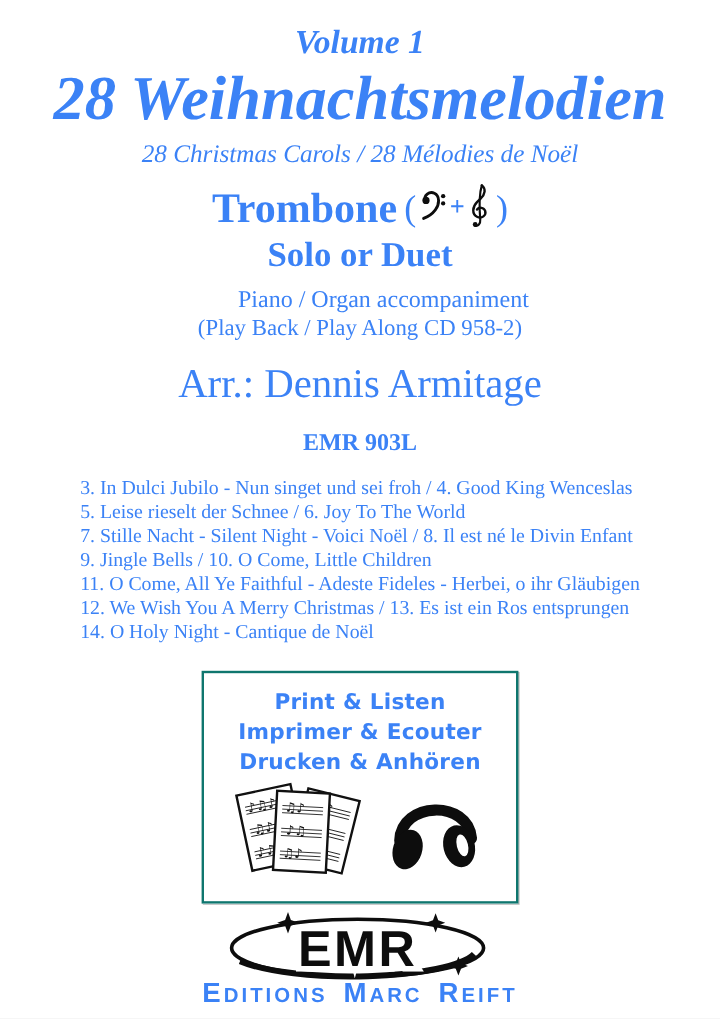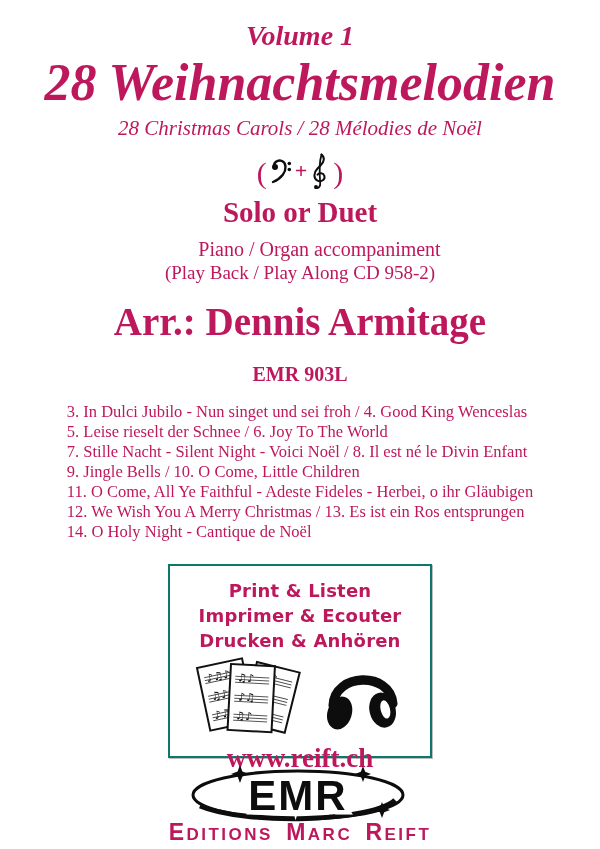--- a/index.html
+++ b/index.html
@@ -2,21 +2,21 @@
 <html><head>
 <meta charset="utf-8">
 <style>
   html,body{margin:0;padding:0;background:#e8e8e8;}
   .page{
     position:relative;
     width:600px;height:849px;
     margin:0 auto;
     background:#ffffff;
     font-family:"Liberation Serif", serif;
-    color:#be185d;
+    color:#3b82f6;
     overflow:hidden;
     text-align:center;
   }
   .volume{
     padding-top:20px;
     font-size:28px;font-weight:bold;font-style:italic;
     line-height:1.15;
   }
   .title{
     font-size:52px;font-weight:bold;line-height:1.1;
@@ -32,21 +32,21 @@
     font-size:35px;font-weight:bold;line-height:1.0;
     display:flex;align-items:center;justify-content:center;gap:6px;
   }
   .clef-group{font-size:28px;font-weight:normal;display:inline-flex;align-items:center;gap:3px;}
   .clef-group .paren{font-size:30px;}
   .clef-group .plus{font-size:22px;font-weight:bold;position:relative;top:-2px;}
   .clef{display:inline-block;vertical-align:middle;}
   .solo-duet{font-size:29px;font-weight:bold;line-height:1.1;margin-top:2px;}
   .accomp{font-size:20px;margin-top:9px;line-height:1.2;padding-left:39px;}
   .cdinfo{font-size:19px;line-height:1.25;}
-  .arranger{font-size:39px;font-weight:bold;margin-top:15px;line-height:1.15;}
+  .arranger{font-size:34px;font-weight:normal;margin-top:15px;line-height:1.15;}
   .catalog{font-size:20px;font-weight:bold;margin-top:17px;line-height:1.2;}
   .tracklist{
     margin-top:16px;
     display:inline-block;
     text-align:left;
     font-size:16.5px;
     line-height:20px;
   }
   .promo-box{
     width:264px;height:194px;
@@ -88,20 +88,21 @@
 </head>
 <body>
 
 <div class="page">
 
   <div class="volume">Volume 1</div>
   <div class="title">28 Weihnachtsmelodien</div>
   <div class="subtitle">28 Christmas Carols / 28 Mélodies de Noël</div>
 
   <div class="instrument-line">
+    <span>Trombone</span>
     <span class="clef-group">
       <span class="paren">(</span>
       <span class="clef">
         <svg width="22" height="26" viewBox="0 0 22 26">
           <path d="M4.5 10 C2.5 4.5 8 1.2 12 3 C16.5 5 16.5 12 12.8 16.8 C10 20.5 6 22.8 3 24" fill="none" stroke="#0d0d0d" stroke-width="2.4" stroke-linecap="round"></path>
           <circle cx="5" cy="9" r="3" fill="#0d0d0d"></circle>
           <circle cx="19.3" cy="5.5" r="1.8" fill="#0d0d0d"></circle>
           <circle cx="19.3" cy="11.5" r="1.8" fill="#0d0d0d"></circle>
         </svg>
       </span>
@@ -176,21 +177,20 @@
           <g transform="rotate(18 20 56)">
             <ellipse cx="20" cy="56" rx="13" ry="18" fill="#0d0d0d"></ellipse>
           </g>
           <g transform="rotate(-14 66 53)">
             <ellipse cx="66" cy="53" rx="14" ry="19" fill="#0d0d0d"></ellipse>
             <ellipse cx="69" cy="53" rx="5" ry="10" fill="#ffffff"></ellipse>
           </g>
         </svg>
       </span>
     </div>
-    <div class="box-site">www.reift.ch</div>
   </div>
 
   <div class="logo-wrap">
     <svg width="260" height="62" viewBox="0 0 260 62">
       <ellipse cx="128" cy="31" rx="105" ry="24" fill="none" stroke="#0d0d0d" stroke-width="3"></ellipse>
       <path d="M30 42 A105 24 0 0 0 225 36" fill="none" stroke="#0d0d0d" stroke-width="5"></path>
       <text x="128" y="46" text-anchor="middle" font-family="Liberation Sans, sans-serif" font-weight="900" font-size="42" letter-spacing="2" fill="#0d0d0d" style="paint-order:stroke; stroke:#ffffff; stroke-width:9;">EMR</text>
       <path d="M0,-9 L2.4,-2.4 L9,0 L2.4,2.4 L0,9 L-2.4,2.4 L-9,0 L-2.4,-2.4 Z" transform="translate(70,10)" fill="#0d0d0d"></path>
       <path d="M0,-8 L2.2,-2.2 L8,0 L2.2,2.2 L0,8 L-2.2,2.2 L-8,0 L-2.2,-2.2 Z" transform="translate(193,10)" fill="#0d0d0d"></path>
       <path d="M0,-8 L2.2,-2.2 L8,0 L2.2,2.2 L0,8 L-2.2,2.2 L-8,0 L-2.2,-2.2 Z" transform="translate(212,46)" fill="#0d0d0d"></path>

